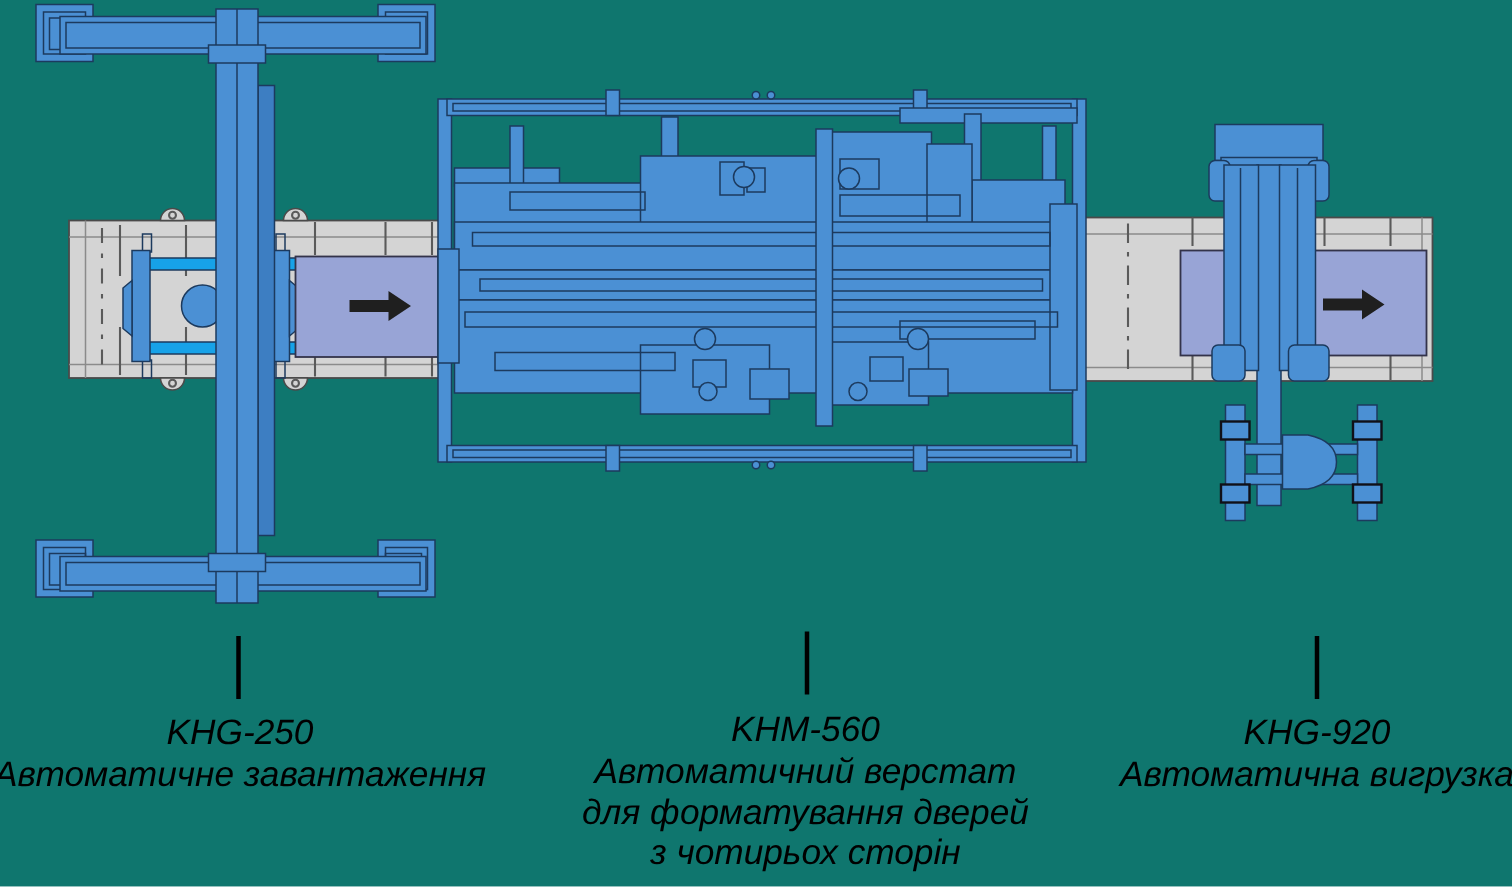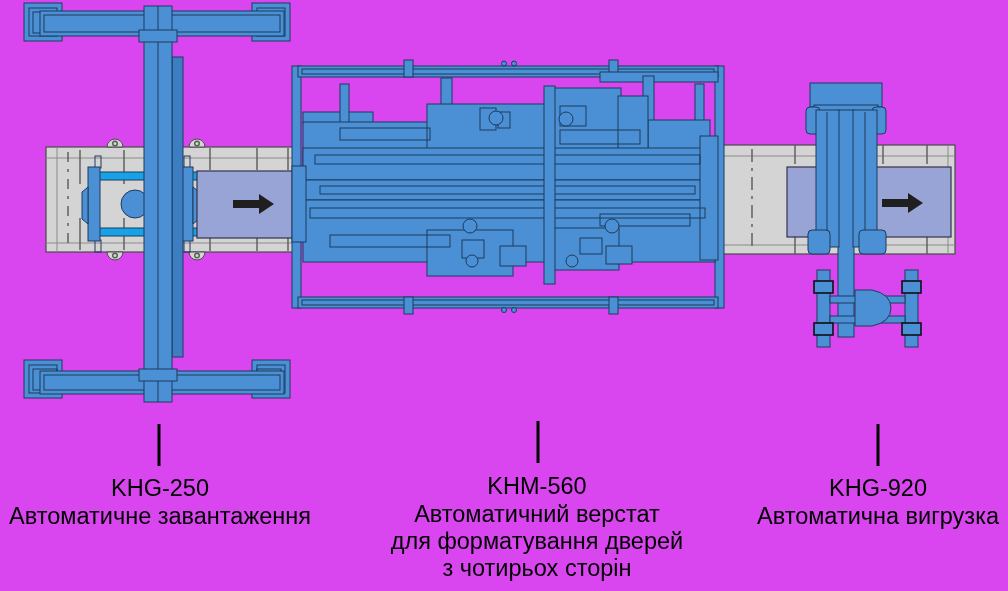--- a/index.html
+++ b/index.html
@@ -8,21 +8,21 @@
     --rail-cyan:#17a2e8;
     --outline-navy:#1c3a5e;
     --conveyor-gray:#d4d4d4;
     --conveyor-edge:#4a4a4a;
     --panel-purple:#98a4d6;
     --panel-border:#33334a;
     --arrow-black:#1f1f1f;
     --label-text:#000000;
   }
   html,body{margin:0;padding:0;background:#fff;}
-  .stage{position:relative;width:1008px;height:591px;background:#d946ef;overflow:hidden;}
+  .stage{position:relative;width:1008px;height:591px;background:#0f766e;overflow:hidden;font-style:italic;}
   svg{display:block;}
   .b{fill:var(--machine-blue);stroke:var(--outline-navy);stroke-width:1;}
   .bd{fill:var(--machine-blue-dark);stroke:var(--outline-navy);stroke-width:1;}
   .cy{fill:var(--rail-cyan);stroke:var(--outline-navy);stroke-width:1;}
   .g{fill:var(--conveyor-gray);stroke:var(--conveyor-edge);stroke-width:1.2;}
   .gl{stroke:#8b8b8b;stroke-width:1;fill:none;}
   .gt{stroke:#5a5a5a;stroke-width:1.4;fill:none;}
   .p{fill:var(--panel-purple);stroke:var(--panel-border);stroke-width:1.2;}
   .n{fill:none;stroke:var(--outline-navy);stroke-width:1;}
   .a{fill:var(--arrow-black);stroke:none;}

